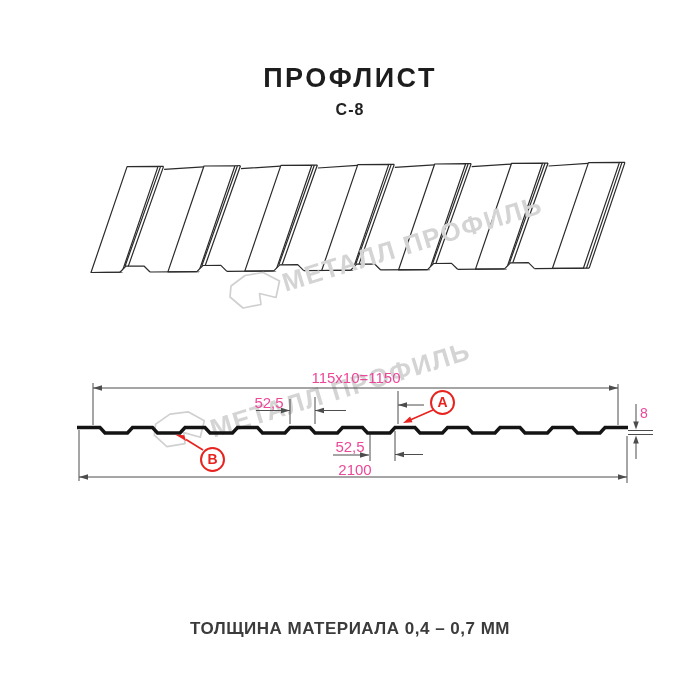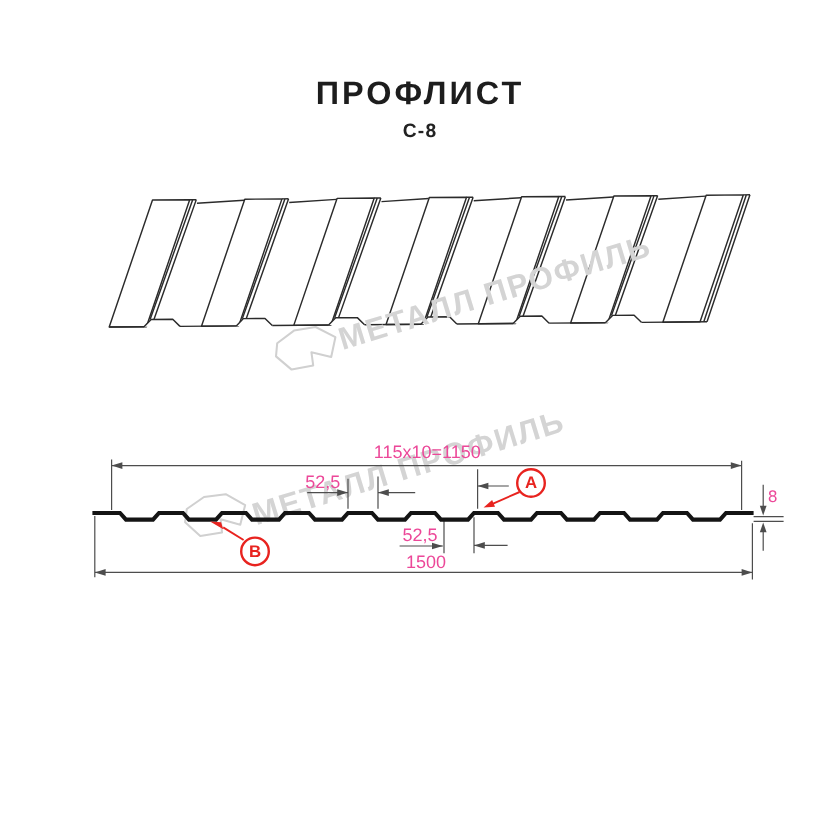--- a/index.html
+++ b/index.html
@@ -124,19 +124,20 @@
       <polygon points="175,434.5 186.1,441 184.2,435.2" fill="#e8231f"></polygon>
     </g>
   </svg>
 
   <div class="abs ctr" id="page-title">ПРОФЛИСТ</div>
   <div class="abs ctr" id="profile-code">С-8</div>
 
   <div class="abs dim-label" id="dim-total-top">115x10=1150</div>
   <div class="abs dim-label" id="dim-pitch-top">52,5</div>
   <div class="abs dim-label" id="dim-pitch-bottom">52,5</div>
-  <div class="abs dim-label" id="dim-width">1500</div>
+  <div class="abs dim-label" id="dim-width">2100</div>
   <div class="abs dim-label" id="dim-height">8</div>
 
   <div class="abs callout" id="callout-a">A</div>
   <div class="abs callout" id="callout-b">B</div>
 
+  <div class="abs ctr" id="thickness-note">ТОЛЩИНА МАТЕРИАЛА 0,4 – 0,7 ММ</div>
 </div>
 
 </body></html>

